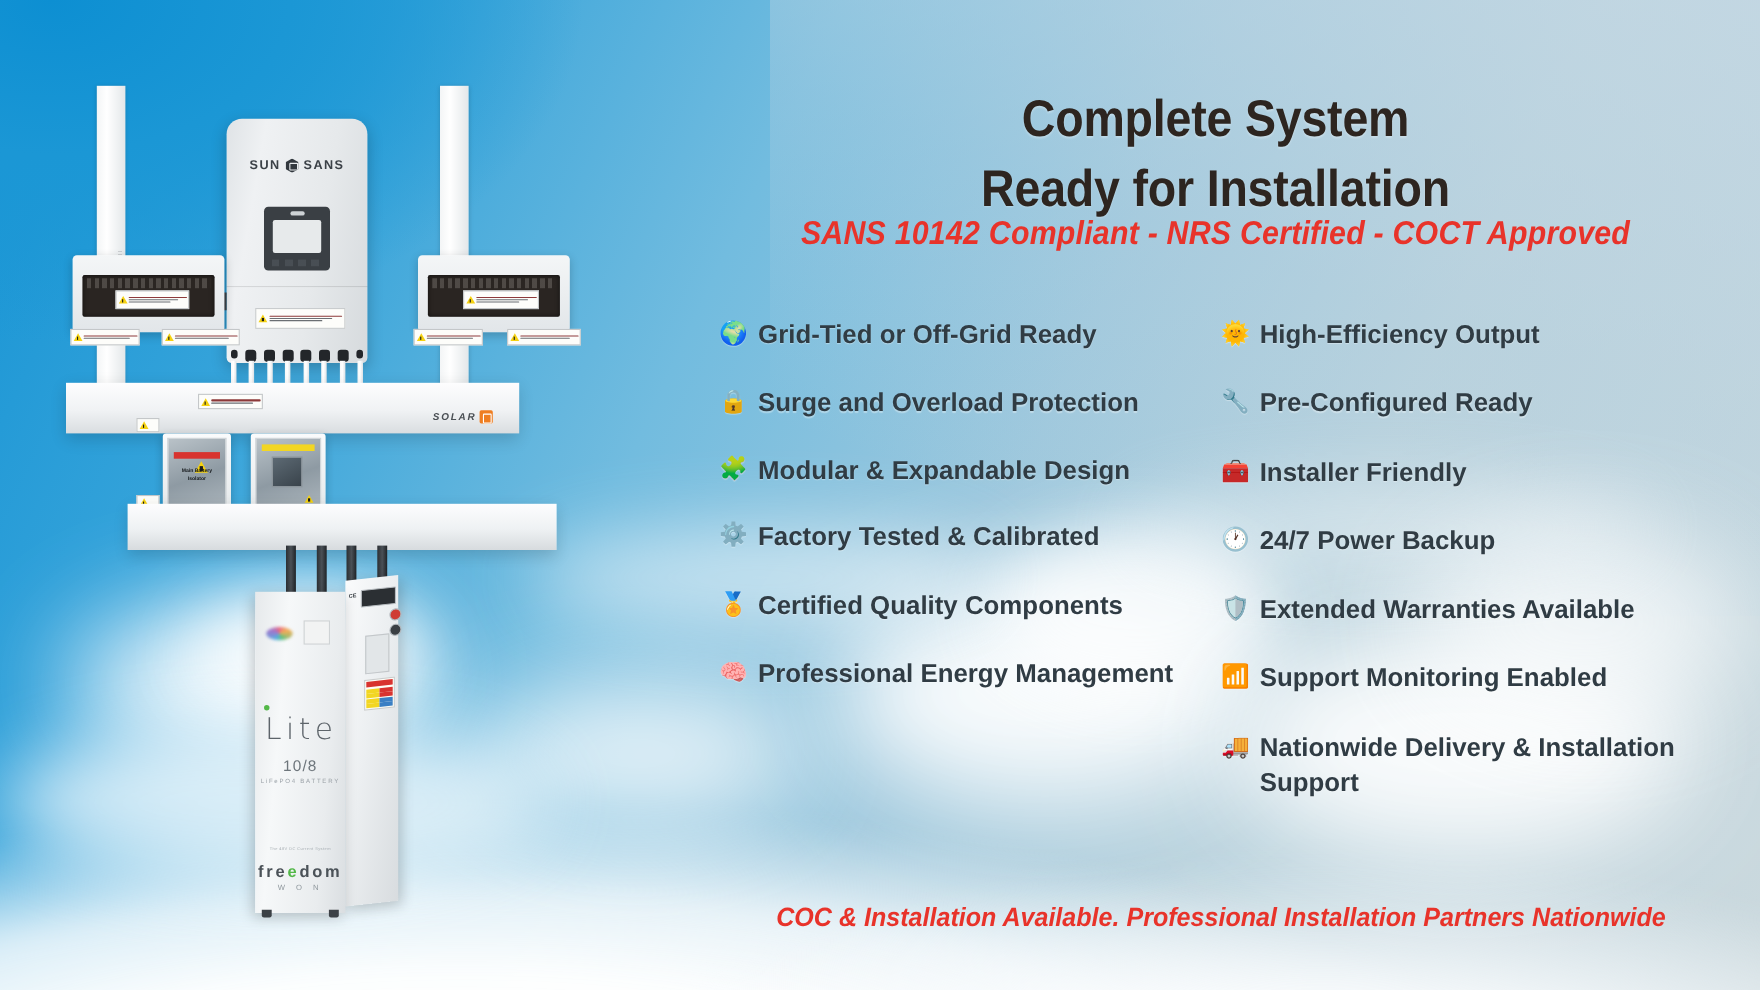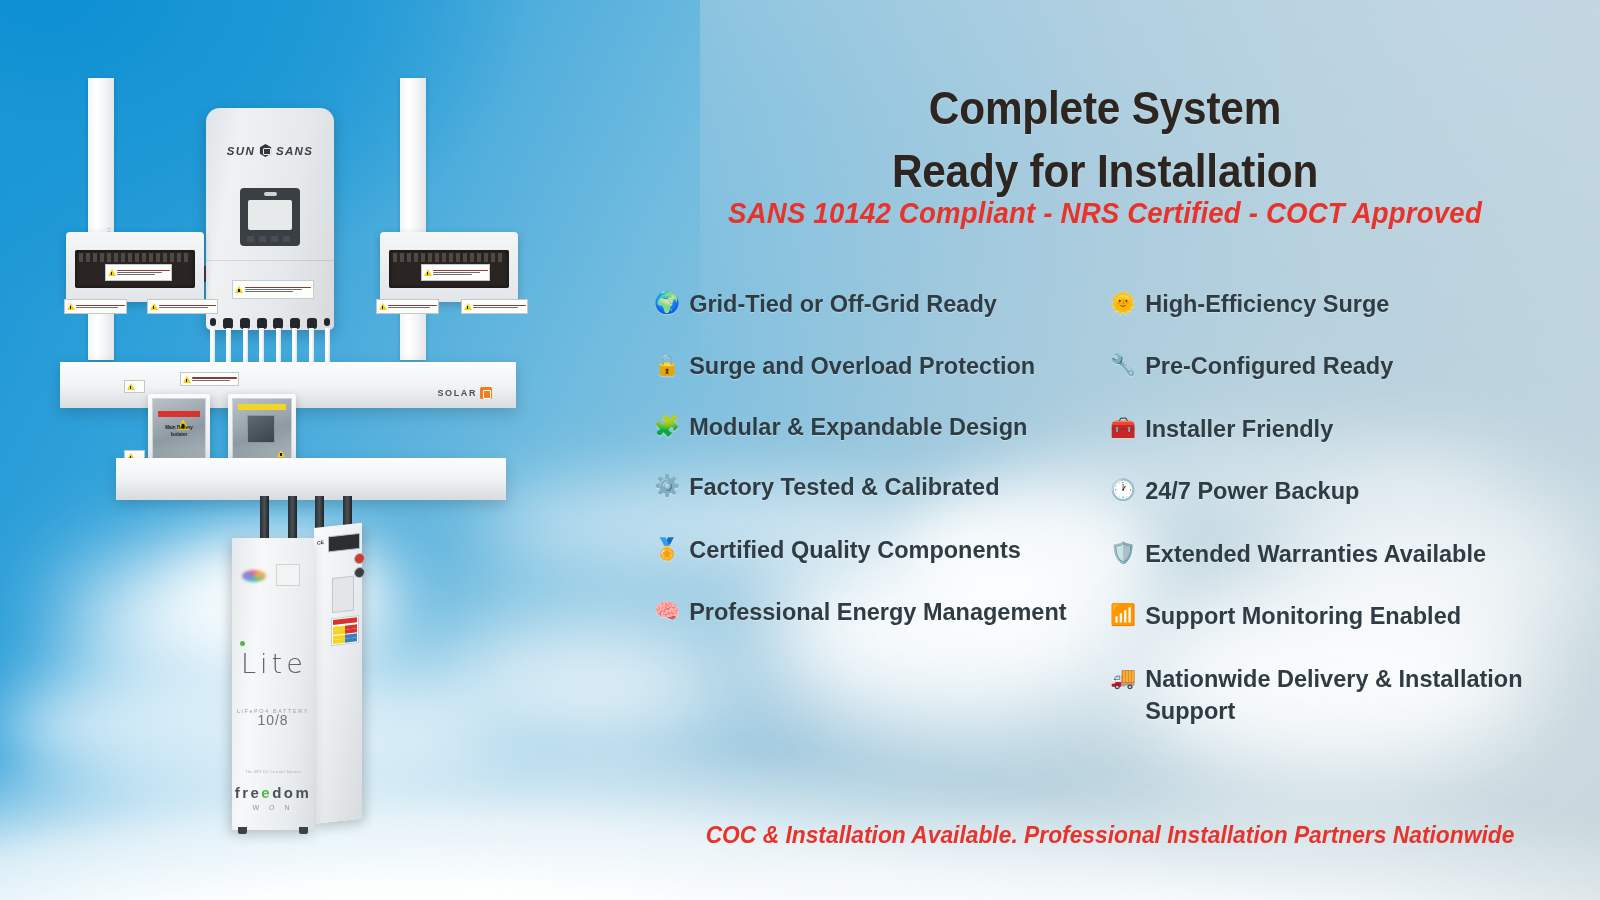--- a/index.html
+++ b/index.html
@@ -37,21 +37,21 @@
 
   
   .trunk{position:absolute;width:26px;background:linear-gradient(90deg,#f3f5f6 0%,#ffffff 35%,#e3e7e9 100%);
     box-shadow:0 1px 4px rgba(0,0,0,.18);}
   .trunk-lbl{position:absolute;left:3px;width:20px;font-size:3px;color:#6a7076;
     writing-mode:vertical-rl;letter-spacing:.3px;}
 
   
   .inverter{position:absolute;left:146px;top:48px;width:128px;height:222px;
     background:linear-gradient(100deg,#dfe3e6 0%,#eff1f3 22%,#e6e9eb 62%,#d6dadd 100%);
-    border-radius:14px 14px 5px 5px;box-shadow:0 5px 14px rgba(0,0,0,.22);font-style:italic;}
+    border-radius:14px 14px 5px 5px;box-shadow:0 5px 14px rgba(0,0,0,.22);}
   .inv-logo{position:absolute;top:36px;left:0;right:0;text-align:center;
     font-size:11.5px;letter-spacing:1.3px;color:#3b4147;font-weight:600;
     display:flex;align-items:center;justify-content:center;gap:4px;}
   .inv-hex{display:inline-block;width:13px;height:13px;background:#32383e;
     clip-path:polygon(50% 0,93% 25%,93% 75%,50% 100%,7% 75%,7% 25%);position:relative;}
   .inv-hex::after{content:"";position:absolute;left:3.5px;top:4px;width:6px;height:5px;
     border:1.2px solid #e9ecee;border-radius:1px;}
   .inv-screen{position:absolute;left:34px;top:80px;width:60px;height:58px;background:#3a3f44;border-radius:4px;}
   .inv-lcd{position:absolute;left:8px;top:12px;width:44px;height:30px;background:#e7eaeb;border-radius:2px;}
   .inv-led{position:absolute;left:24px;top:4px;width:13px;height:4px;background:#cdd2d5;border-radius:2px;}
@@ -84,23 +84,23 @@
   .db{position:absolute;background:linear-gradient(180deg,#f4f6f7,#e2e6e9);
     border-radius:4px;box-shadow:0 3px 9px rgba(0,0,0,.2);}
   .db-win{position:absolute;background:#2a2522;border-radius:2px;
     box-shadow:inset 0 0 5px rgba(0,0,0,.6);}
   .db-breaker{position:absolute;top:3px;left:4px;right:4px;height:9px;
     background:repeating-linear-gradient(90deg,#55504c 0 4px,#2a2522 4px 7px);opacity:.85;}
   .db-tag{position:absolute;background:#fdfdfa;border:.5px solid #c4c7c9;
     display:flex;align-items:center;gap:1.5px;padding:0 1.5px;}
 
   
-  .board-top{position:absolute;left:0;top:302px;width:456px;height:46px;
+  .board-top{position:absolute;left:0;top:288px;width:412px;height:46px;
     background:linear-gradient(180deg,#fdfdfe 0%,#f0f2f4 55%,#d9dde0 100%);
-    box-shadow:0 5px 14px rgba(0,0,0,.16);}
+    box-shadow:0 5px 14px rgba(0,0,0,.16);font-style:italic;}
   .solar8{position:absolute;right:24px;bottom:9px;display:flex;align-items:center;gap:3px;
     font-size:9px;font-weight:700;letter-spacing:1.6px;color:#4a4f54;}
   .solar8 b{display:inline-block;width:12px;height:12px;background:#ef7e22;border-radius:1.5px;
     position:relative;}
   .solar8 b::after{content:"";position:absolute;left:3px;top:2.5px;width:6px;height:7px;
     border:1.3px solid #fff;border-radius:1px;}
 
   
   .midbox{position:absolute;background:linear-gradient(180deg,#fafbfc,#e4e8ea);
     border-radius:3px;box-shadow:0 3px 8px rgba(0,0,0,.2);}
@@ -129,21 +129,21 @@
     background:linear-gradient(95deg,#e6e9eb 0%,#f6f8f9 30%,#e9ecee 75%,#dadee1 100%);
     box-shadow:-2px 4px 12px rgba(0,0,0,.22);}
   .bat-side{position:absolute;left:82px;top:0;width:48px;height:296px;
     background:linear-gradient(100deg,#fafbfc 0%,#eceff1 45%,#d8dcdf 100%);
     transform:skewY(-6.2deg);transform-origin:left top;box-shadow:3px 4px 12px rgba(0,0,0,.2);}
   .bat-lite{position:absolute;left:9px;top:110px;font-size:27px;font-weight:300;
     letter-spacing:4px;color:#5d646a;font-family:"DejaVu Sans",sans-serif;}
   .bat-lite::before{content:"";position:absolute;left:-1px;top:-7px;width:5px;height:5px;
     background:#53b848;border-radius:50%;}
   .bat-model{position:absolute;left:0;right:0;top:150px;text-align:center;font-size:14px;
-    font-weight:500;color:#6d757b;letter-spacing:1px;margin-top:24px;}
+    font-weight:500;color:#6d757b;letter-spacing:1px;}
   .bat-chem{position:absolute;left:0;right:0;top:170px;text-align:center;font-size:5.5px;
     color:#9aa1a7;letter-spacing:1.6px;}
   .bat-tag{position:absolute;left:0;right:0;top:232px;text-align:center;font-size:3.6px;
     color:#a7aeb3;letter-spacing:.4px;}
   .bat-brand{position:absolute;left:0;right:0;top:246px;text-align:center;font-size:15px;
     font-weight:600;letter-spacing:2.5px;color:#4b5258;}
   .bat-brand em{font-style:normal;color:#53b848;}
   .bat-sub{position:absolute;left:0;right:0;top:266px;text-align:center;font-size:7px;
     letter-spacing:4px;color:#8f979d;}
   .bat-sticker{position:absolute;left:44px;top:26px;width:22px;height:20px;background:#f2f3f3;
@@ -441,21 +441,21 @@
         </div>
         <div class="feat">
           <span class="ico">🧠</span>
           <span class="txt">Professional Energy Management</span>
         </div>
       </div>
 
       <div class="col col-right">
         <div class="feat">
           <span class="ico">🌞</span>
-          <span class="txt">High-Efficiency Surge</span>
+          <span class="txt">High-Efficiency Output</span>
         </div>
         <div class="feat">
           <span class="ico">🔧</span>
           <span class="txt">Pre-Configured Ready</span>
         </div>
         <div class="feat">
           <span class="ico">🧰</span>
           <span class="txt">Installer Friendly</span>
         </div>
         <div class="feat">

